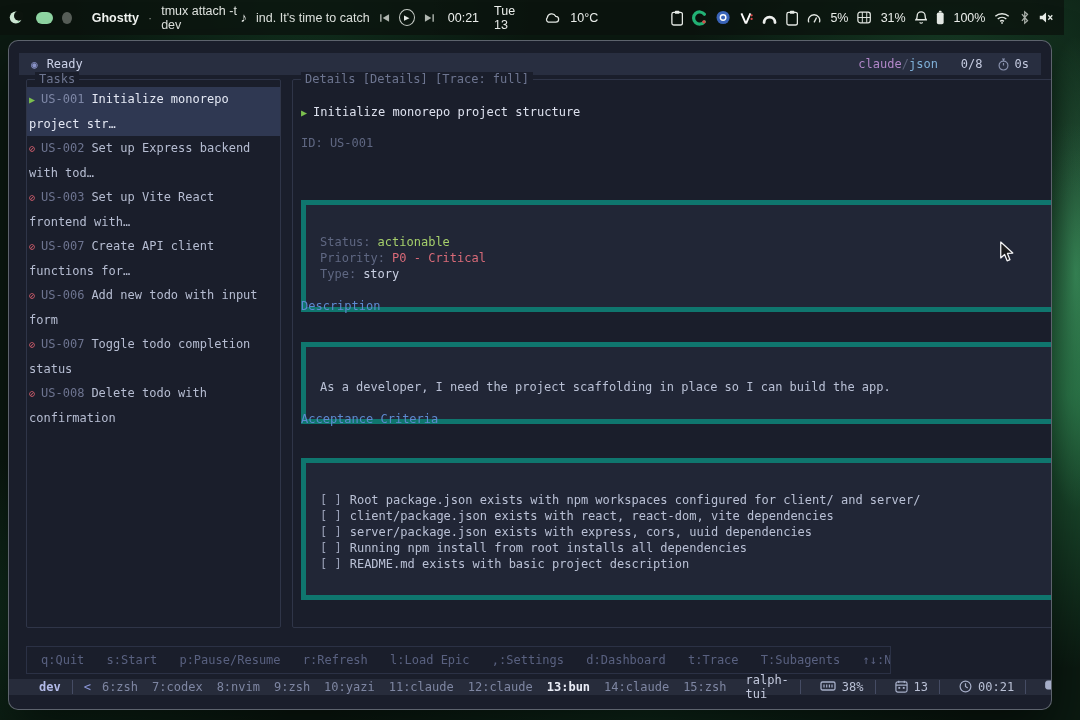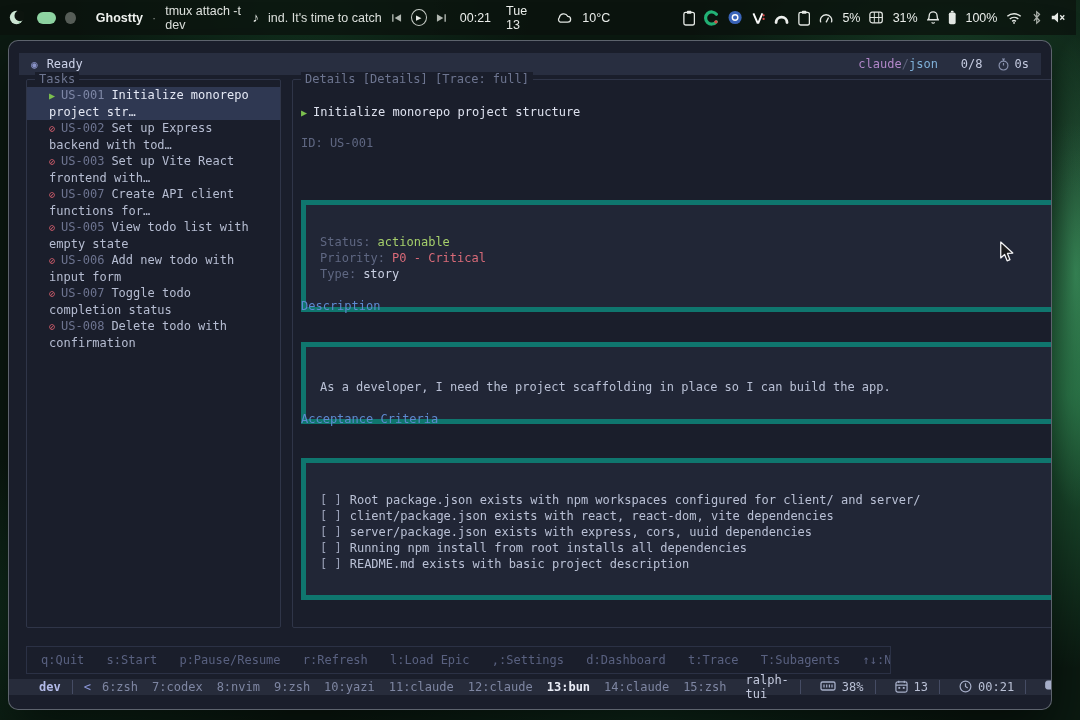--- a/index.html
+++ b/index.html
@@ -10,21 +10,21 @@
       radial-gradient(ellipse 420px 260px at 88% 8%,  rgba(42,118,72,.38), transparent 62%),
       radial-gradient(ellipse 240px 420px at 99% 55%, rgba(56,168,100,.50), transparent 65%),
       radial-gradient(ellipse 60px 340px  at 99.6% 38%, rgba(96,214,142,.55), transparent 70%),
       radial-gradient(ellipse 420px 260px at 8% 85%,  rgba(26,84,52,.42), transparent 62%),
       radial-gradient(ellipse 380px 220px at 28% 2%,  rgba(30,92,56,.36), transparent 60%),
       radial-gradient(ellipse 520px 300px at 60% 98%, rgba(22,72,46,.38), transparent 62%),
       radial-gradient(ellipse 300px 200px at 45% 45%, rgba(18,54,34,.30), transparent 60%);
   }
 
   
-  .menubar { position:absolute; top:0; left:0; right:4px; height:35px;
+  .menubar { position:absolute; top:0; left:0; right:16px; height:35px;
     background:rgba(12,19,14,.78); display:flex; align-items:center;
     font:12.5px "Liberation Sans", sans-serif; color:#e9ede9; }
   .mb-left { display:flex; align-items:center; }
   .mb-logo { margin-left:9px; width:17px; height:17px; }
   .mb-pill { margin-left:13px; width:22px; height:12px; border-radius:6px; background:#90d7a4; }
   .mb-dotw { margin-left:9px; width:12px; height:12px; border-radius:50%; background:#585f59; }
   .mb-app { margin-left:20px; font-weight:700; color:#f3f6f3; }
   .mb-sep { margin-left:9px; color:#8d938d; }
   .mb-title { margin-left:9px; color:#e0e4e0; }
   .mb-right { margin-left:auto; display:flex; align-items:center; gap:9px; padding-right:10px; }
@@ -55,21 +55,21 @@
   .hdr-progress { margin-left:23px; color:#c5cbe0; }
   .hdr-sw { margin-left:15px; }
   .hdr-elapsed { margin-left:6px; color:#c5cbe0; }
 
   .panel { position:absolute; border:1px solid #2f3548; border-radius:2px; }
   .panel-title { position:absolute; top:-8px; left:8px; background:#1a1e2b; padding:0 4px; color:#6d7590; white-space:nowrap; }
   .tasks-panel { left:17px; top:38px; width:255px; height:549px; }
   .details-panel { left:283px; top:38px; width:852px; height:549px; }
 
   .task-list { position:absolute; inset:0; padding-top:7px; overflow:hidden; }
-  .task { padding:0 11px 0 22px; line-height:16px; }
+  .task { padding:0 11px 0 2px; line-height:24px; }
   .task.selected { background:#2f3852; }
   .t-icon { font-size:10px; margin-right:6px; }
   .t-icon.green { color:#7cc14e; } .t-icon.red { color:#d75f6e; }
   .t-id { color:#6d7490; margin-right:7px; }
   .task.selected .t-id { color:#7e87a6; }
   .t-title { color:#b6bdd2; }
   .task.selected .t-title { color:#e4e8f4; }
 
   .d-title { position:absolute; left:8px; top:24px; line-height:16px; color:#dde1ee; }
   .d-title .t-icon { font-size:10px; }
@@ -231,23 +231,20 @@
           <span class="t-icon green">▶</span><span class="t-id">US-001</span><span class="t-title">Initialize monorepo project str…</span>
         </div>
         <div class="task">
           <span class="t-icon red">⊘</span><span class="t-id">US-002</span><span class="t-title">Set up Express backend with tod…</span>
         </div>
         <div class="task">
           <span class="t-icon red">⊘</span><span class="t-id">US-003</span><span class="t-title">Set up Vite React frontend with…</span>
         </div>
         <div class="task">
           <span class="t-icon red">⊘</span><span class="t-id">US-007</span><span class="t-title">Create API client functions for…</span>
-        </div>
-        <div class="task">
-          <span class="t-icon red">⊘</span><span class="t-id">US-005</span><span class="t-title">View todo list with empty state</span>
         </div>
         <div class="task">
           <span class="t-icon red">⊘</span><span class="t-id">US-006</span><span class="t-title">Add new todo with input form</span>
         </div>
         <div class="task">
           <span class="t-icon red">⊘</span><span class="t-id">US-007</span><span class="t-title">Toggle todo completion status</span>
         </div>
         <div class="task">
           <span class="t-icon red">⊘</span><span class="t-id">US-008</span><span class="t-title">Delete todo with confirmation</span>
         </div>

